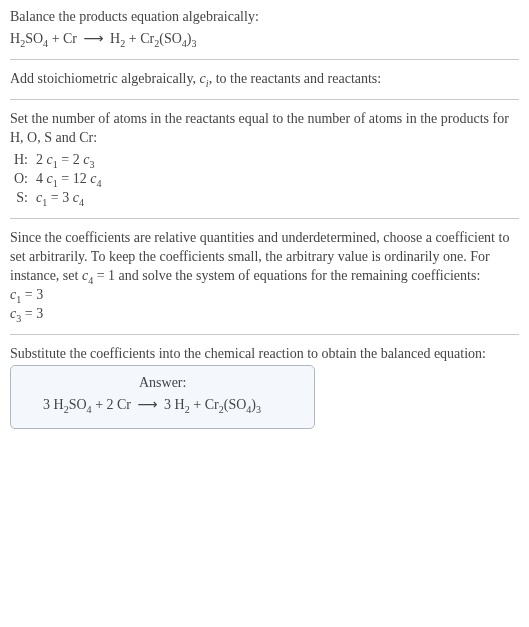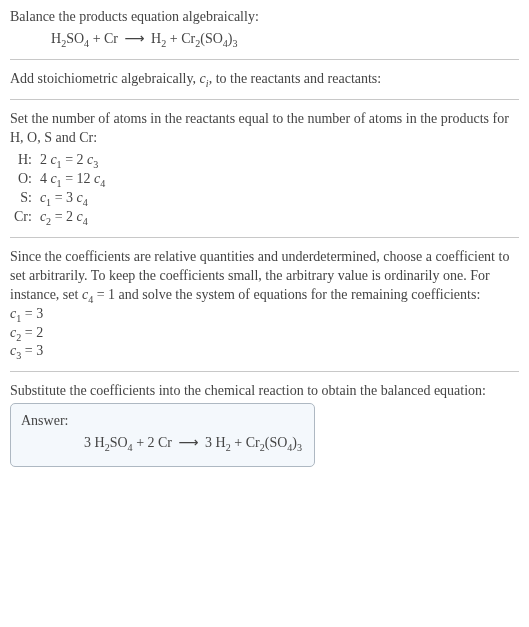--- a/index.html
+++ b/index.html
@@ -15,38 +15,37 @@
     .section { margin-bottom: 6px; }
     hr.rule {
       border: none;
       border-top: 1px solid #c8c8c8;
       margin: 10px 0 10px 0;
     }
     .equation {
       font-family: Georgia, serif;
       margin-top: 3px;
       margin-bottom: 3px;
-      margin-left: 41px;
     }
     sub { font-size: 0.72em; vertical-align: sub; line-height: 0; }
     .sub-i { font-style: italic; font-size:0.72em; vertical-align: sub; line-height:0;}
     .atom-table { margin-top: 4px; border-collapse: collapse; }
     .atom-table td { padding: 0 4px; vertical-align: baseline; }
     .atom-table td:first-child { text-align: right; }
     .coeff-list { margin-top: 0; }
     .coeff-list div { line-height: 1.35; }
     .answer-box {
       border: 1px solid #aeb8c2;
       border-radius: 5px;
       background: #f4f8fc;
       padding: 8px 10px 10px 10px;
       width: 60%;
       margin-top: 2px;
     }
-    .answer-label { margin-bottom: 0; }
+    .answer-label { margin-bottom: 0; text-align: center; }
     .answer-eq { padding-left: 22px; }
     .arrow { display:inline-block; padding: 0 3px; }
     .ital { font-style: italic; }
   </style>
 </head>
 <body>
 
 <div class="section">
   <div>Balance the products equation algebraically:</div>
   <div class="equation">
@@ -71,36 +70,31 @@
       <td>2 <span class="ital">c</span><sub>1</sub> = 2 <span class="ital">c</span><sub>3</sub></td>
     </tr>
     <tr>
       <td>O:</td>
       <td>4 <span class="ital">c</span><sub>1</sub> = 12 <span class="ital">c</span><sub>4</sub></td>
     </tr>
     <tr>
       <td>S:</td>
       <td><span class="ital">c</span><sub>1</sub> = 3 <span class="ital">c</span><sub>4</sub></td>
     </tr>
-    <tr>
-      <td>Cr:</td>
-      <td><span class="ital">c</span><sub>2</sub> = 2 <span class="ital">c</span><sub>4</sub></td>
-    </tr>
   </tbody>
     </table>
 </div>
 <hr class="rule">
 
 <div class="section">
   <div>
     Since the coefficients are relative quantities and underdetermined, choose a coefficient to set arbitrarily. To keep the coefficients small, the arbitrary value is ordinarily one. For instance, set <span class="ital">c</span><sub>4</sub> = 1 and solve the system of equations for the remaining coefficients:
   </div>
   <div class="coeff-list">
     <div><span class="ital">c</span><sub>1</sub> = 3</div>
-    <div><span class="ital">c</span><sub>2</sub> = 2</div>
     <div><span class="ital">c</span><sub>3</sub> = 3</div>
   </div>
 </div>
 <hr class="rule">
 
 <div class="section">
   <div>Substitute the coefficients into the chemical reaction to obtain the balanced equation:</div>
   <div class="answer-box">
     <div class="answer-label">Answer:</div>
     <div class="answer-eq equation">

